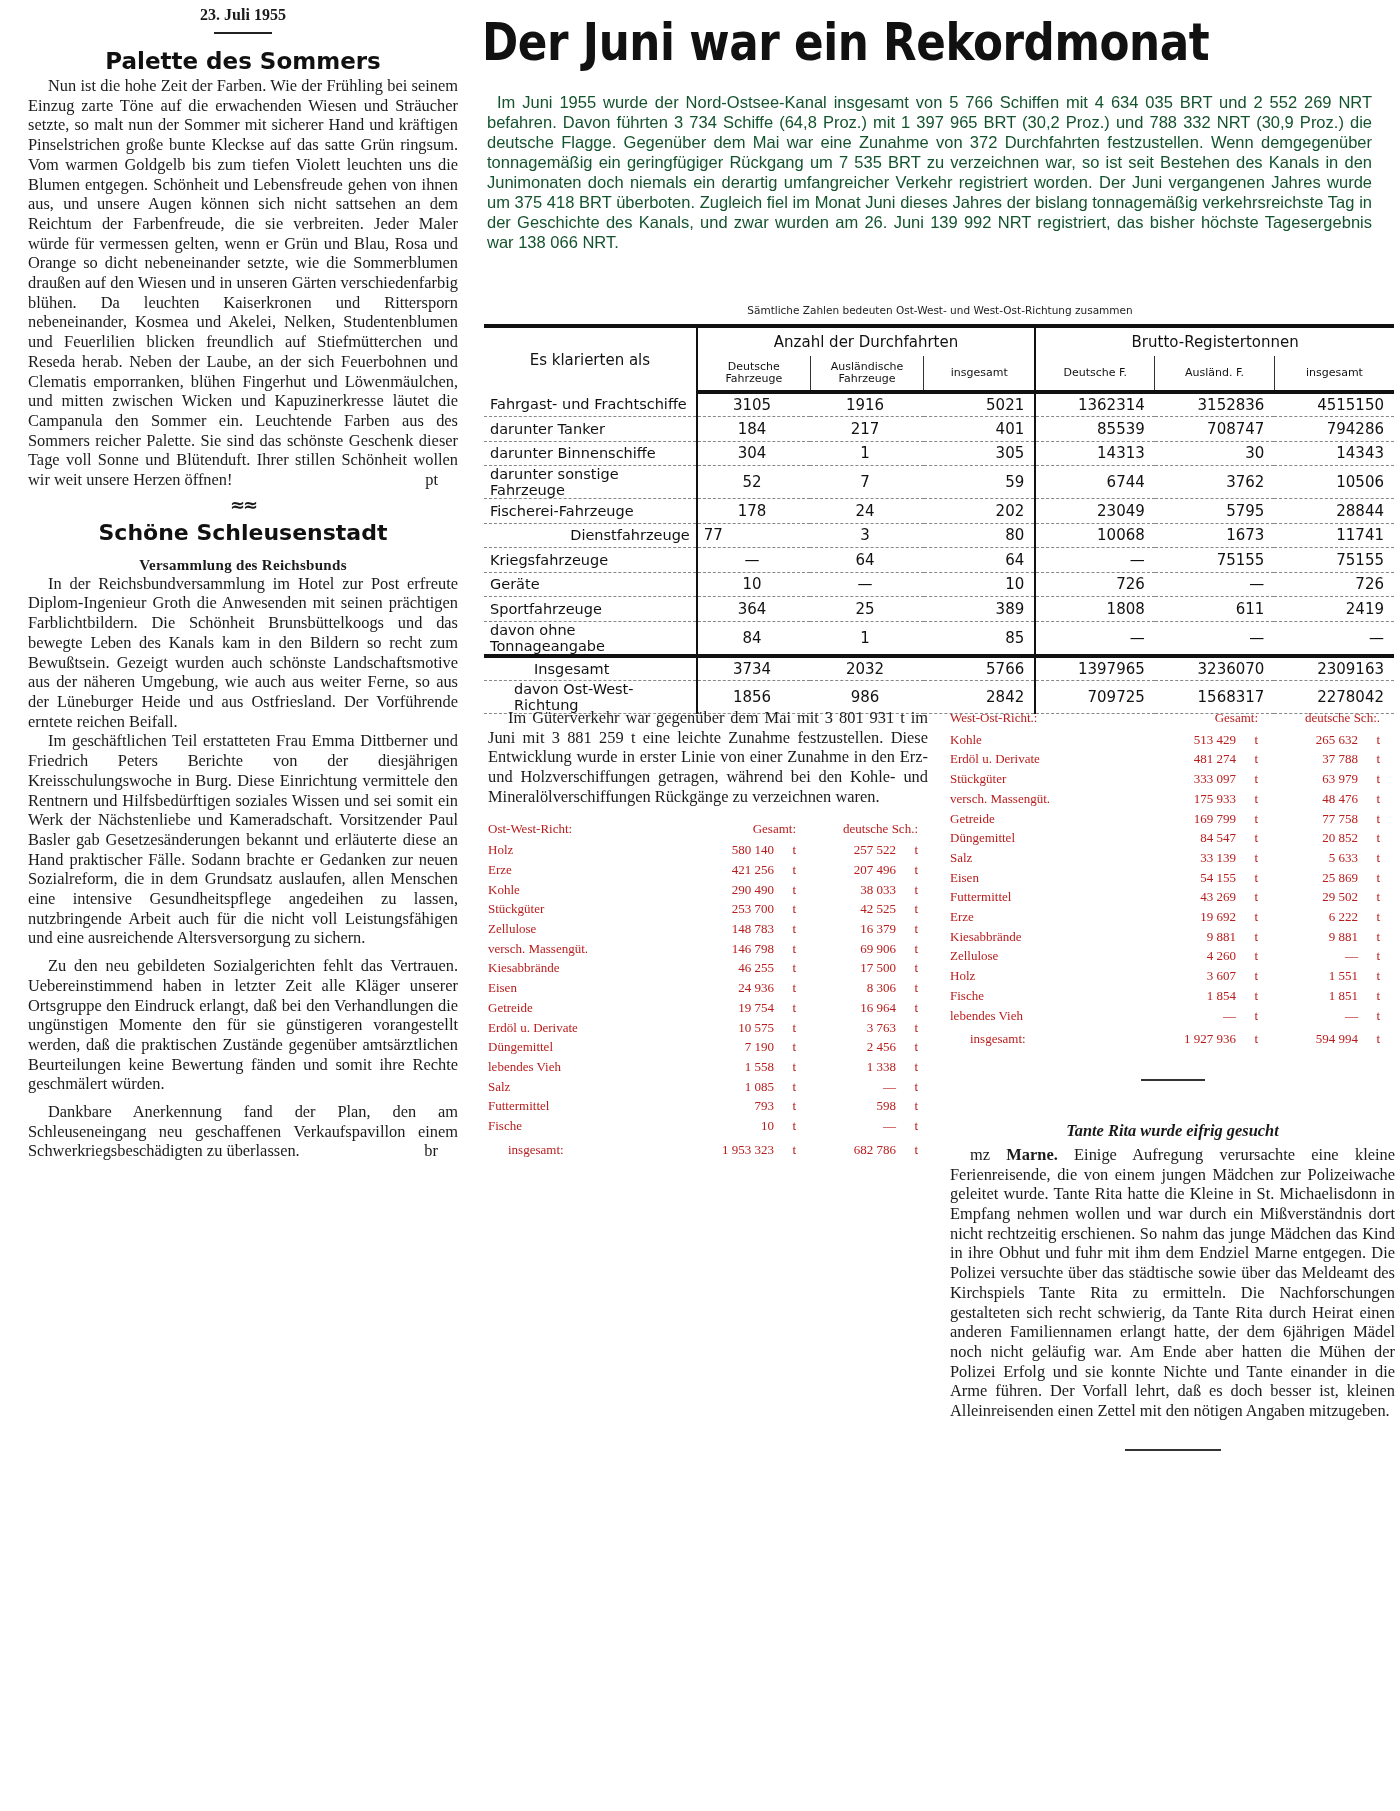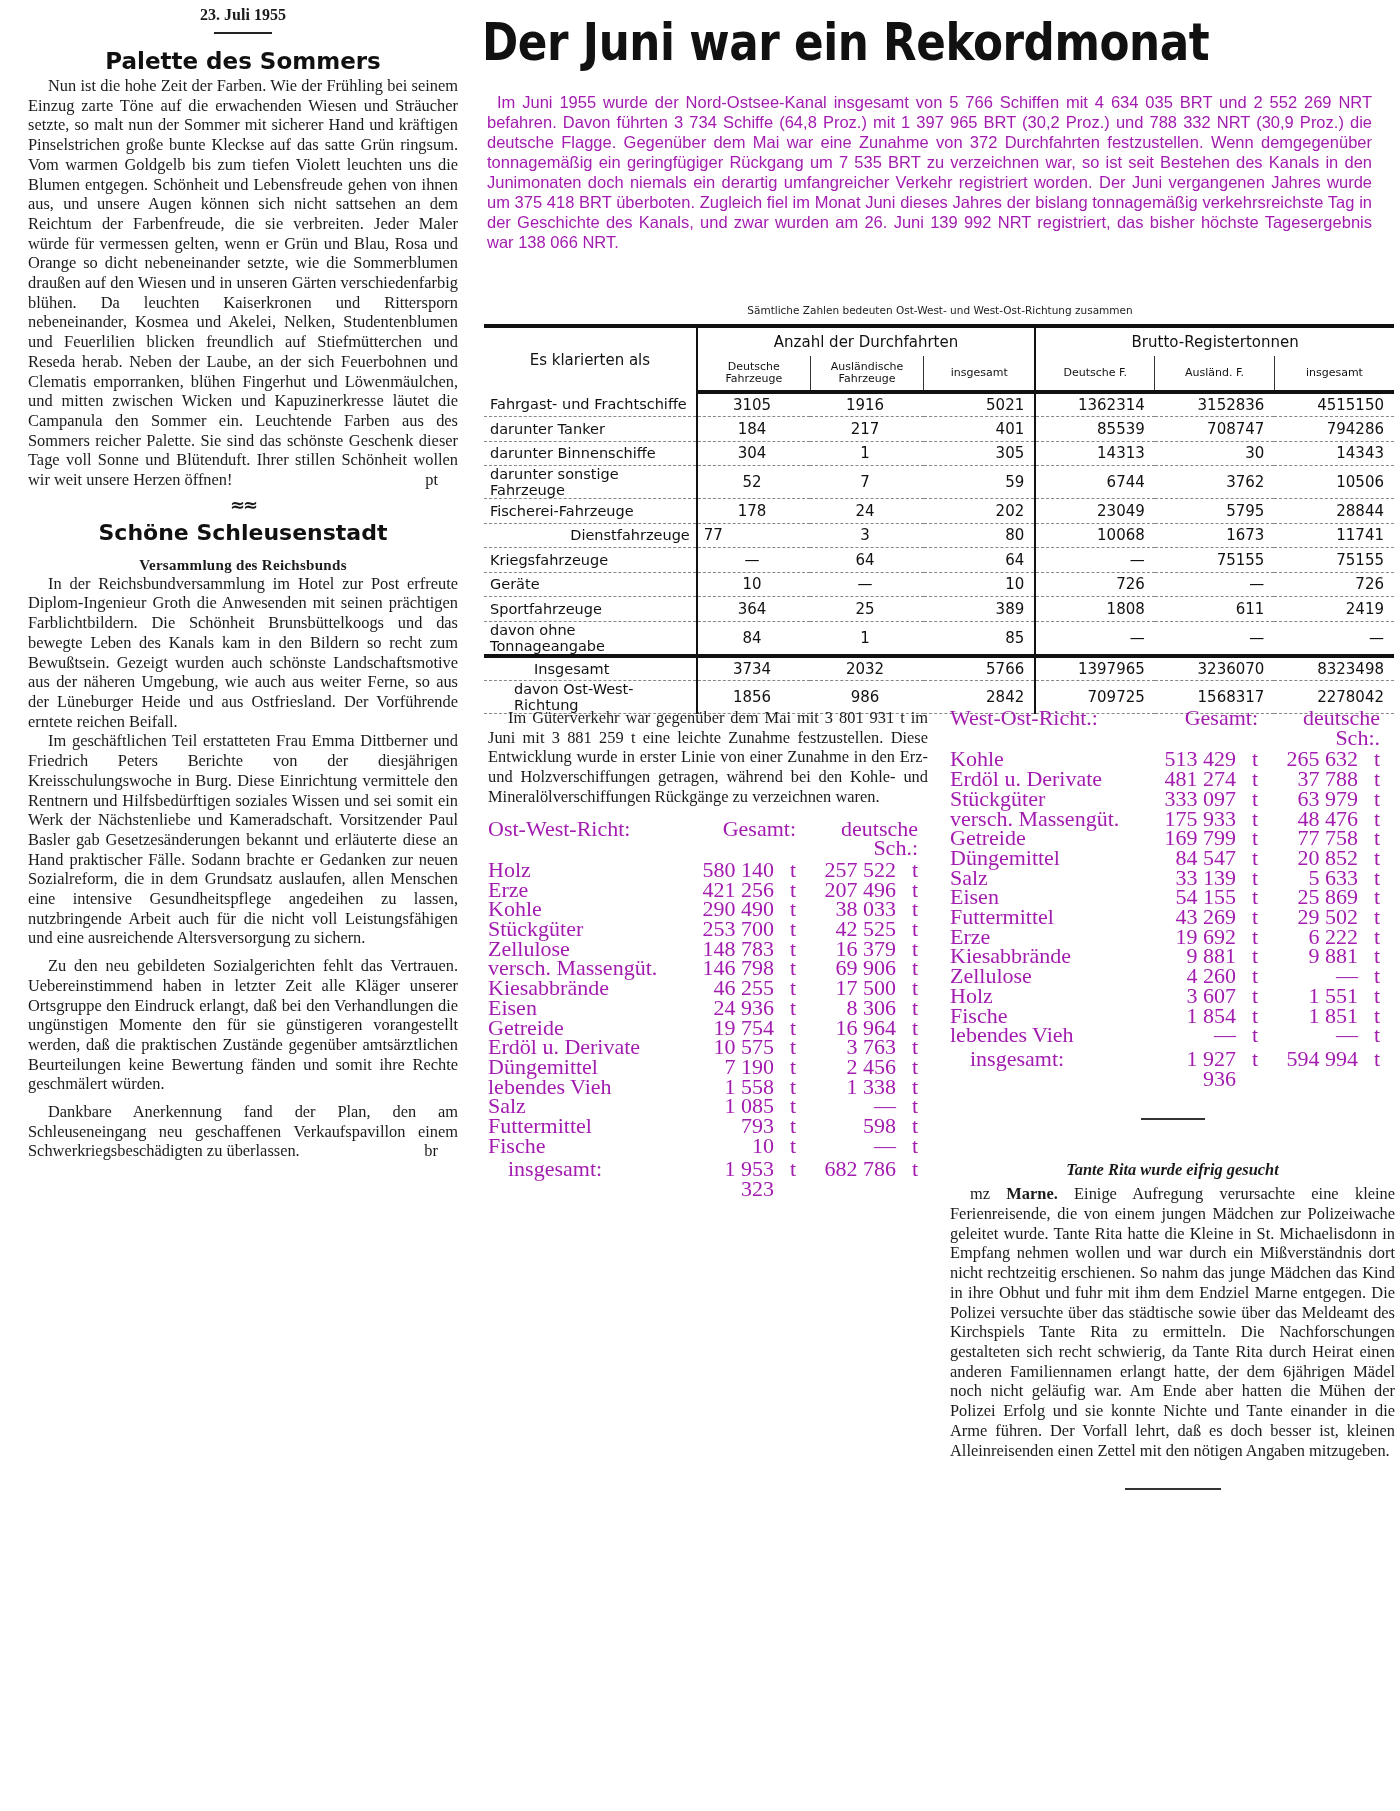--- a/index.html
+++ b/index.html
@@ -48,21 +48,21 @@
 
   
   #main-headline {
     position: absolute; left: 482px; top: 12px; width: 910px; text-align: left;
     font-family: "DejaVu Sans", sans-serif; font-weight: bold; font-size: 47px;
     letter-spacing: -0.5px; transform: scaleX(0.93) scaleY(1.08); transform-origin: left top; color: #111;
   }
   #lead {
     position: absolute; left: 487px; top: 92px; width: 885px;
     font-family: "Liberation Sans", sans-serif; font-size: 16.5px; line-height: 20px;
-    text-align: justify; transform: scaleX(1); color: #a21caf;
+    text-align: justify; transform: scaleX(1); color: #14532d;
   }
   #lead p { text-indent: 10px; }
 
   #table-caption {
     position: absolute; left: 480px; top: 304px; width: 920px; text-align: center;
     font-family: "DejaVu Sans", sans-serif; font-size: 10.5px; color: #222;
   }
   #stats-table {
     position: absolute; left: 484px; top: 324px; width: 910px; border-collapse: collapse;
     font-family: "DejaVu Sans", sans-serif; color: #111;
@@ -81,21 +81,21 @@
   #stats-table tbody td.num { padding-right: 10px; }
   #stats-table tbody td.c1 { text-align: center; }
   #stats-table tbody td.c2 { text-align: center; }
   #stats-table tbody tr.total td { border-top: 4px solid #111; }
   #stats-table tbody tr.total td.lbl, #stats-table tbody tr.sub td.lbl { padding-left: 50px; }
   #stats-table tbody tr.sub td.lbl { padding-left: 30px; }
 
   #col-mid { position: absolute; left: 488px; top: 708px; width: 440px; }
   #col-right { position: absolute; left: 950px; top: 708px; width: 445px; }
 
-  .cargo-list { font-family: "Liberation Serif", serif; font-size: 22px; line-height: 19.7px; color: #a21caf; }
+  .cargo-list { font-family: "Liberation Serif", serif; font-size: 13px; line-height: 19.7px; color: #b91c1c; }
   .cargo-row { display: flex; }
   .cargo-row .name { width: 200px; }
   .cargo-row .total { width: 86px; text-align: right; }
   .cargo-row .u1 { width: 22px; text-align: right; }
   .cargo-row .de { width: 100px; text-align: right; }
   .cargo-row .u2 { width: 22px; text-align: right; }
   .cargo-row.hdr { margin-bottom: 2px; }
   .cargo-row.hdr .total { width: 108px; text-align: right; }
   .cargo-row.hdr .de { width: 122px; text-align: right; }
   .cargo-row.sum { margin-top: 4px; }
@@ -248,21 +248,21 @@
         <td class="num">—</td>
         <td class="num">—</td>
       </tr>
       <tr class="total">
         <td class="lbl" style="border-right: 2px solid rgb(17, 17, 17);">Insgesamt</td>
         <td class="num c1" style="text-align: center;">3734</td>
         <td class="num c2" style="text-align: center;">2032</td>
         <td class="num c3" style="border-right: 2px solid rgb(17, 17, 17);">5766</td>
         <td class="num">1397965</td>
         <td class="num">3236070</td>
-        <td class="num">8323498</td>
+        <td class="num">2309163</td>
       </tr>
       <tr class="sub">
         <td class="lbl" style="border-right: 2px solid rgb(17, 17, 17);">davon Ost-West-Richtung</td>
         <td class="num c1" style="text-align: center;">1856</td>
         <td class="num c2" style="text-align: center;">986</td>
         <td class="num c3" style="border-right: 2px solid rgb(17, 17, 17);">2842</td>
         <td class="num">709725</td>
         <td class="num">1568317</td>
         <td class="num">2278042</td>
       </tr>

